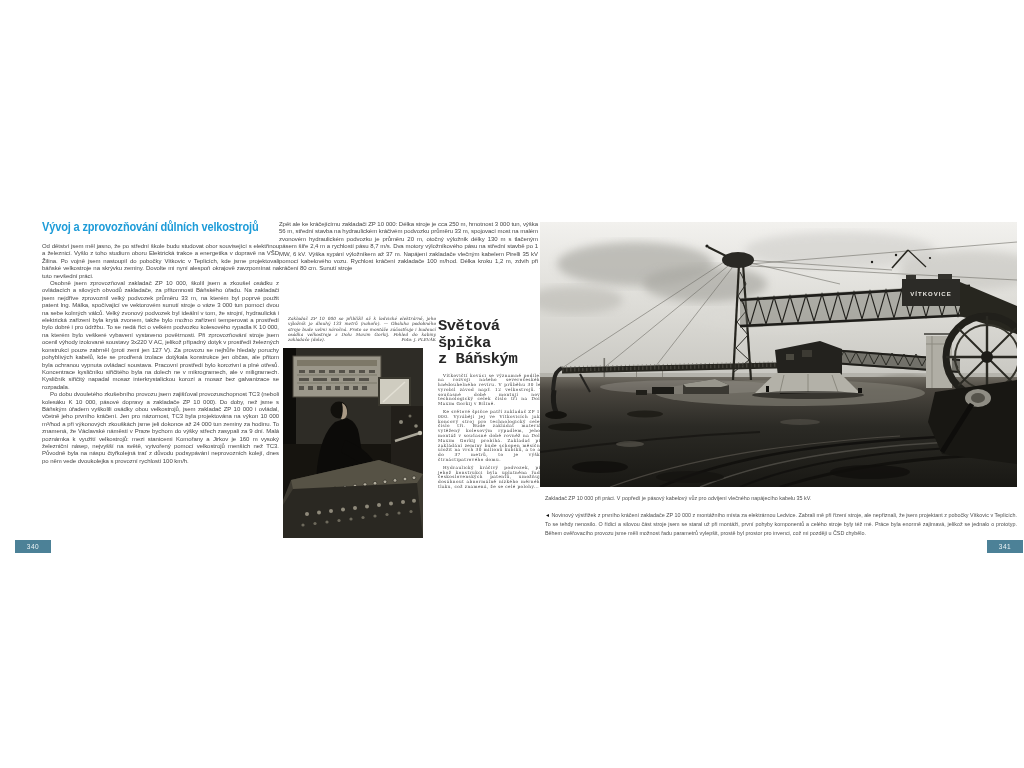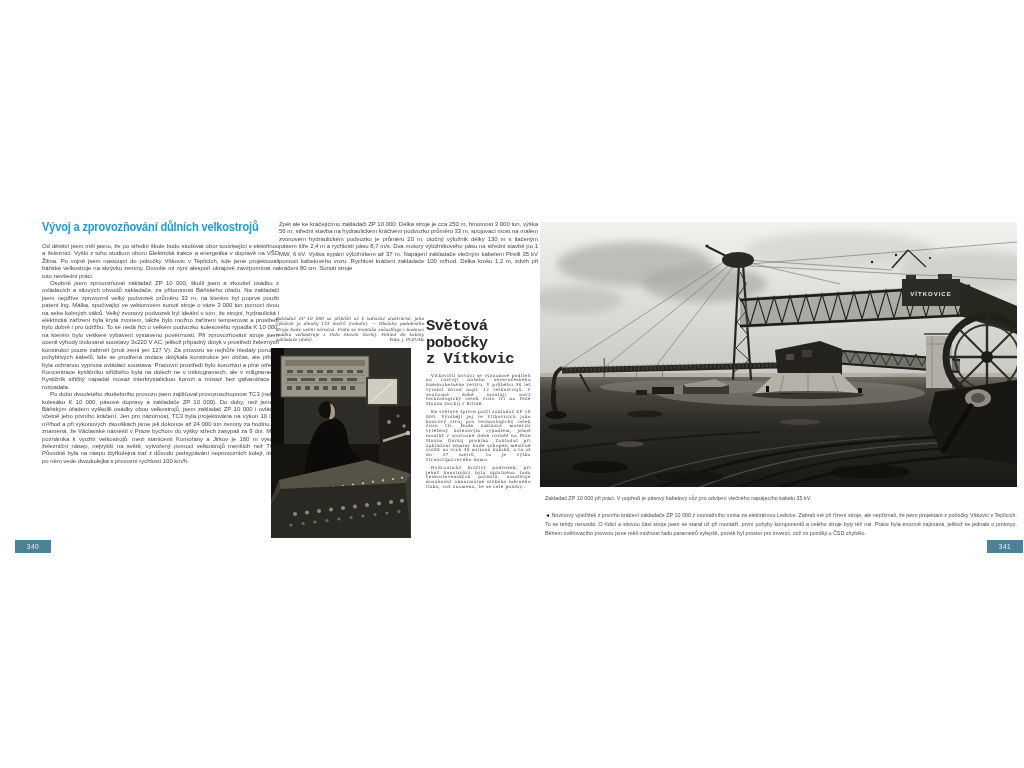--- a/index.html
+++ b/index.html
@@ -12,21 +12,21 @@
   .article-title{position:absolute;left:35px;top:219px;width:280px;
     font-size:13px;font-weight:bold;color:#1e9cd8;letter-spacing:-.2px;
     white-space:nowrap;transform:scaleX(.85);transform-origin:left top;}
   .bodycol{position:absolute;text-align:justify;color:#474747;
     font-size:6px;line-height:7.4px;letter-spacing:-.05px;}
   .col1{left:35px;top:243px;width:237px;}
   .col2{left:272px;top:221px;width:259px;}
   .bodycol p{margin:0;}
   .bodycol p.indent{text-indent:8px;}
 
-  .clipping{position:absolute;left:264px;top:315px;width:263px;height:232px;}
+  .clipping{position:absolute;left:276px;top:315px;width:263px;height:232px;}
   .clip-caption{position:absolute;left:5px;top:1px;width:148px;
     font-family:"DejaVu Serif",serif;font-style:italic;font-size:4.3px;line-height:5.3px;
     color:#3f3f3f;text-align:justify;}
   .clip-credit{display:block;text-align:right;font-style:italic;margin-top:-5.3px;}
   .cabin-photo{position:absolute;left:0;top:33px;}
   .clip-right{position:absolute;left:155px;top:3px;width:105px;}
   .clip-headline{font-family:"Liberation Mono",monospace;font-weight:bold;
     font-size:15.5px;line-height:16.5px;color:#262626;letter-spacing:-.5px;white-space:nowrap;}
   .clip-body{margin-top:6px;font-family:"DejaVu Serif",serif;font-size:4.2px;line-height:4.8px;
     letter-spacing:.45px;color:#3a3a3a;text-align:justify;filter:blur(.22px);}
@@ -167,22 +167,22 @@
             <circle cx="92" cy="168" r="1.6"></circle>
               <circle cx="104" cy="166.5" r="1.6"></circle>
             <circle cx="116" cy="165" r="1.6"></circle>
               <circle cx="128" cy="163.5" r="1.6"></circle>
           </g>
         </g>
       </svg>
 
       <div class="clip-right">
         <div class="clip-headline">Světová</div>
-        <div class="clip-headline">pobočky</div>
-        <div class="clip-headline">z Vítkovic</div>
+        <div class="clip-headline">špička</div>
+        <div class="clip-headline">z Báňským</div>
         <div class="clip-body">
           <p>Vítkovičtí kováci se významně podíleli na rozvoji našeho severočeského hnědouhelného revíru. V průběhu 30 let vyrobil závod např. 12 velkostrojů. V současné době montují nový technologický celek číslo tři na Dole Maxim Gorkij v Bílině.</p>
           <p>Ke světové špičce patří zakladač ZP 10 000. Vyrábějí jej ve Vítkovicích jako koncový stroj pro technologický celek číslo tři. Bude zakládat materiál vytěžený kolesovým rypadlem, jehož montáž v současné době rovněž na Dole Maxim Gorkij probíhá. Zakladač při zakládání zeminy bude schopen měsíčně uložit na vrch 30 milionů kubíků, a to až do 37 metrů, to je výška čtrnáctipatrového domu.</p>
           <p>Hydraulický kráčivý podvozek, při jehož konstrukci byla uplatněna řada československých patentů, umožňuje dosáhnout abnormálně nízkého měrného tlaku, což znamená, že se celé polohy...</p>
         </div>
       </div>
     </div>
 
     <div class="page-tab tab-340">
       <span>340</span>

